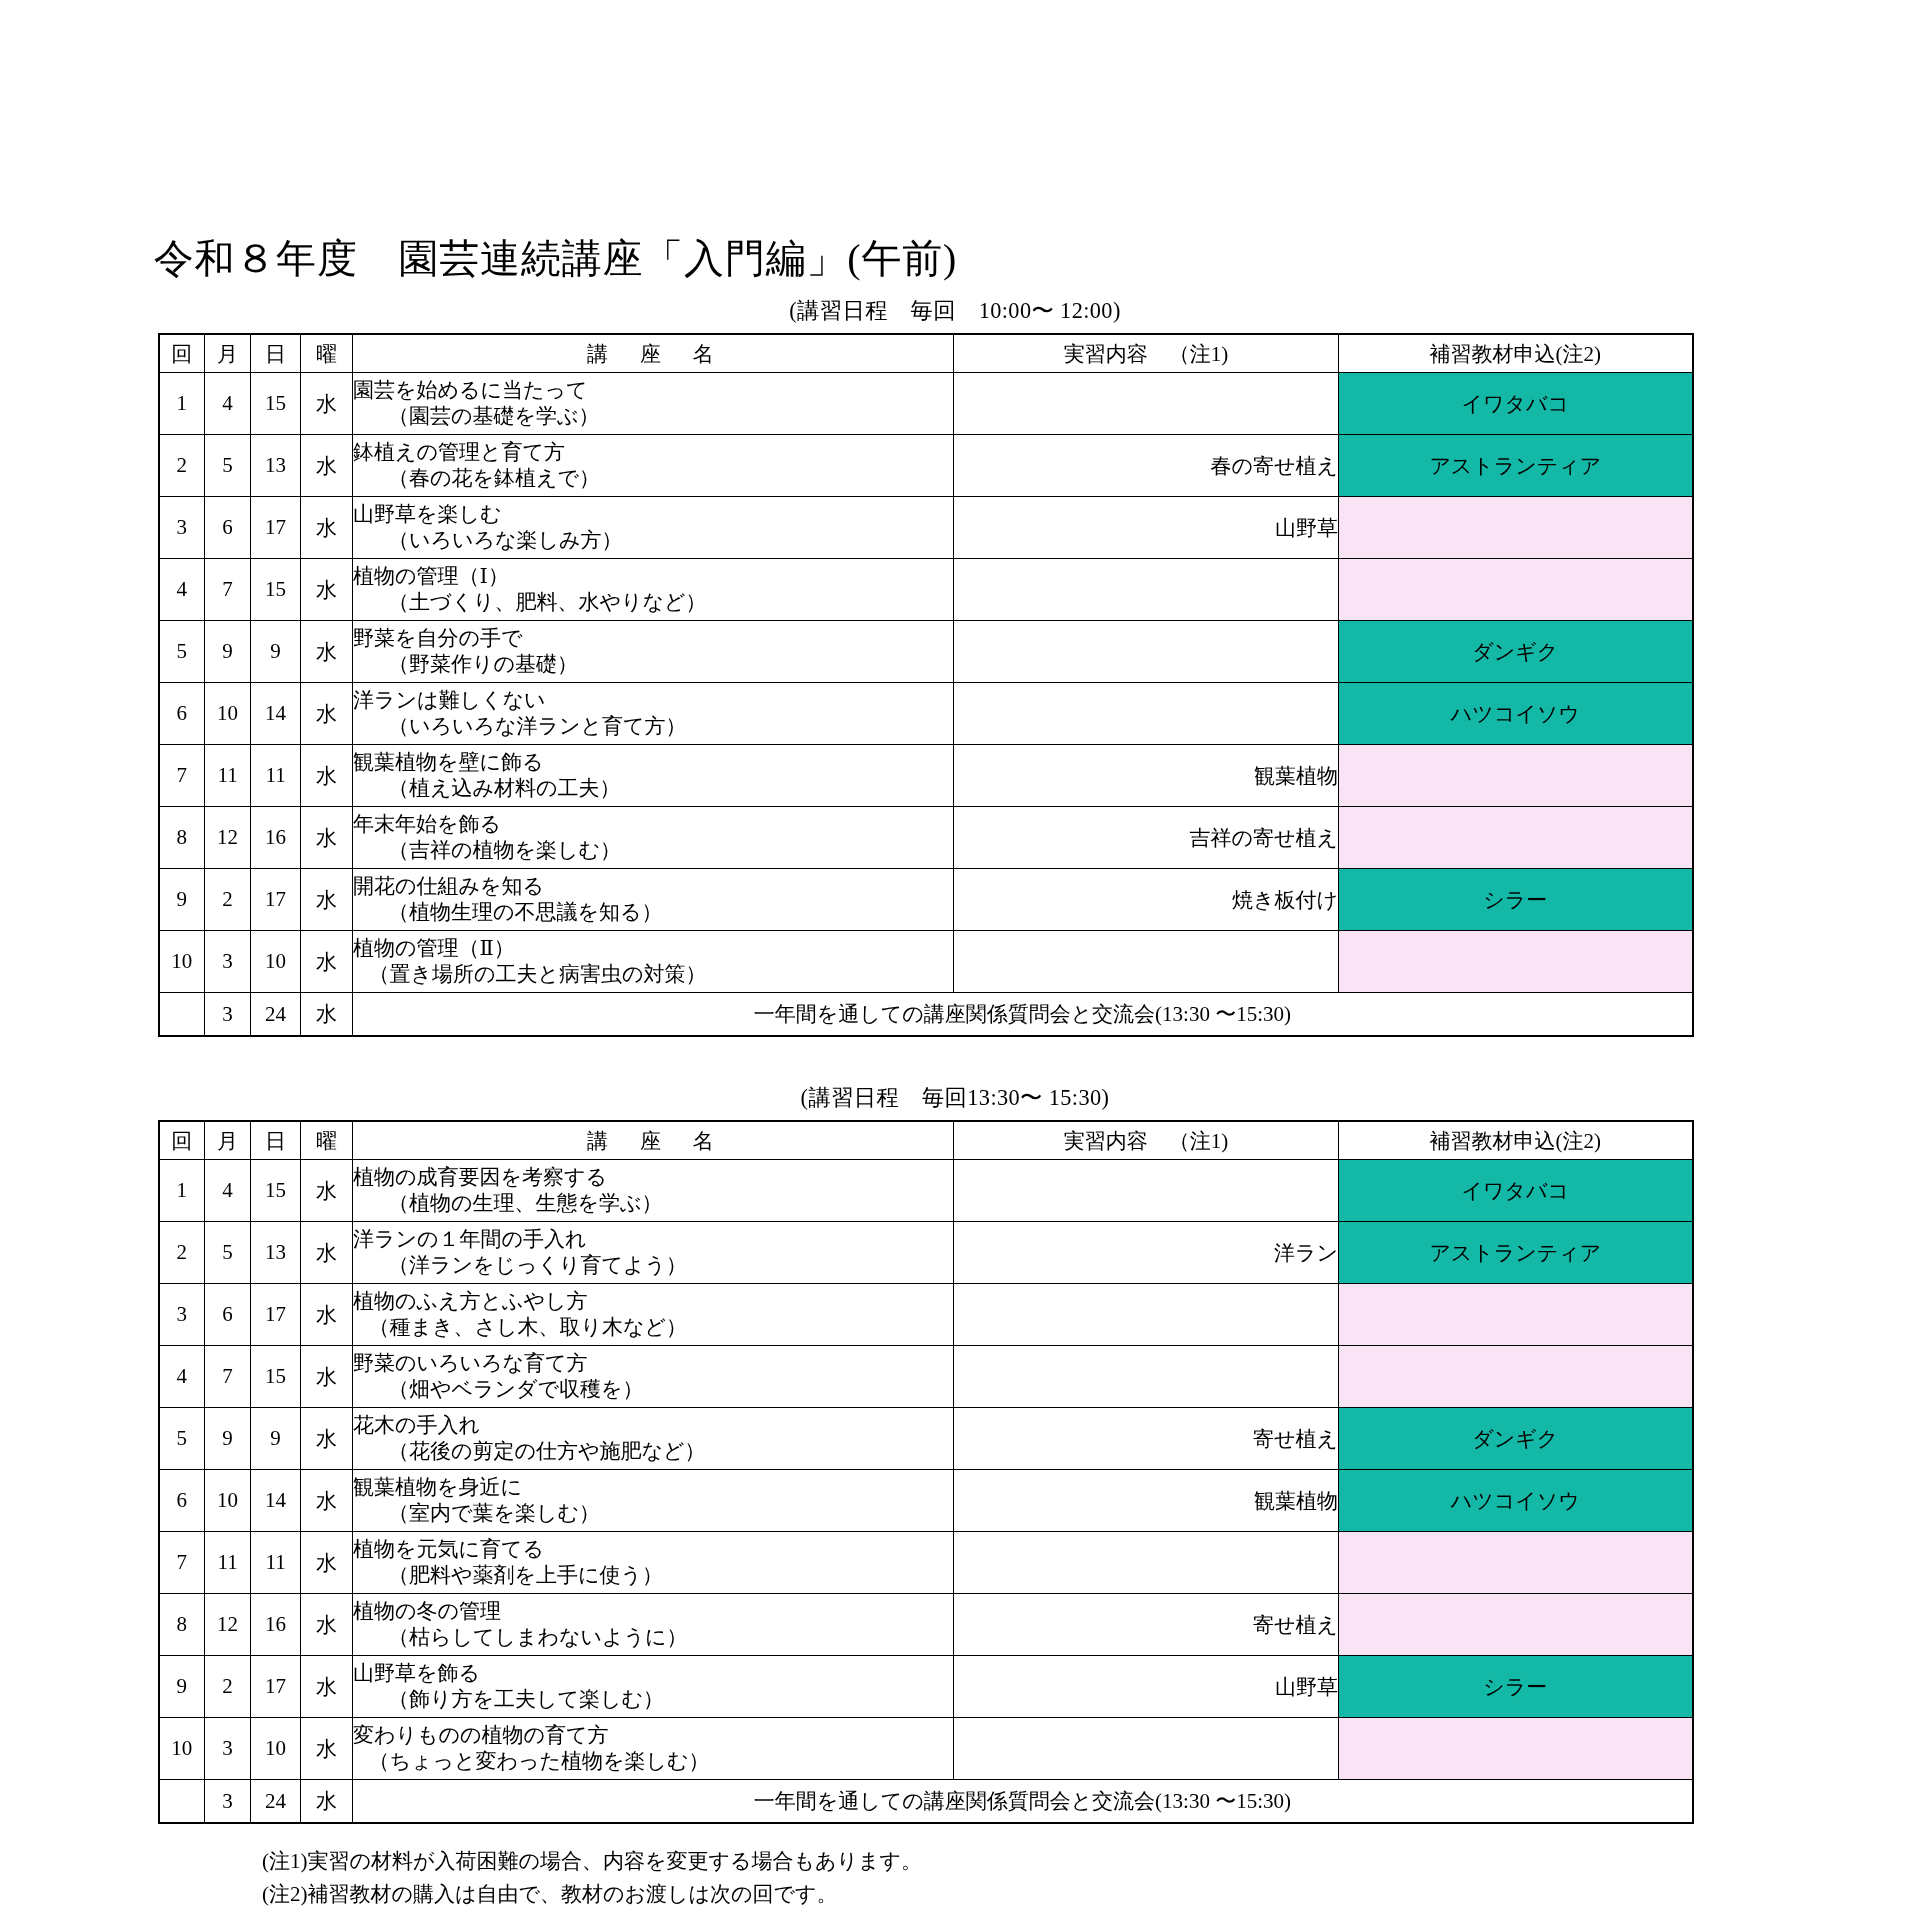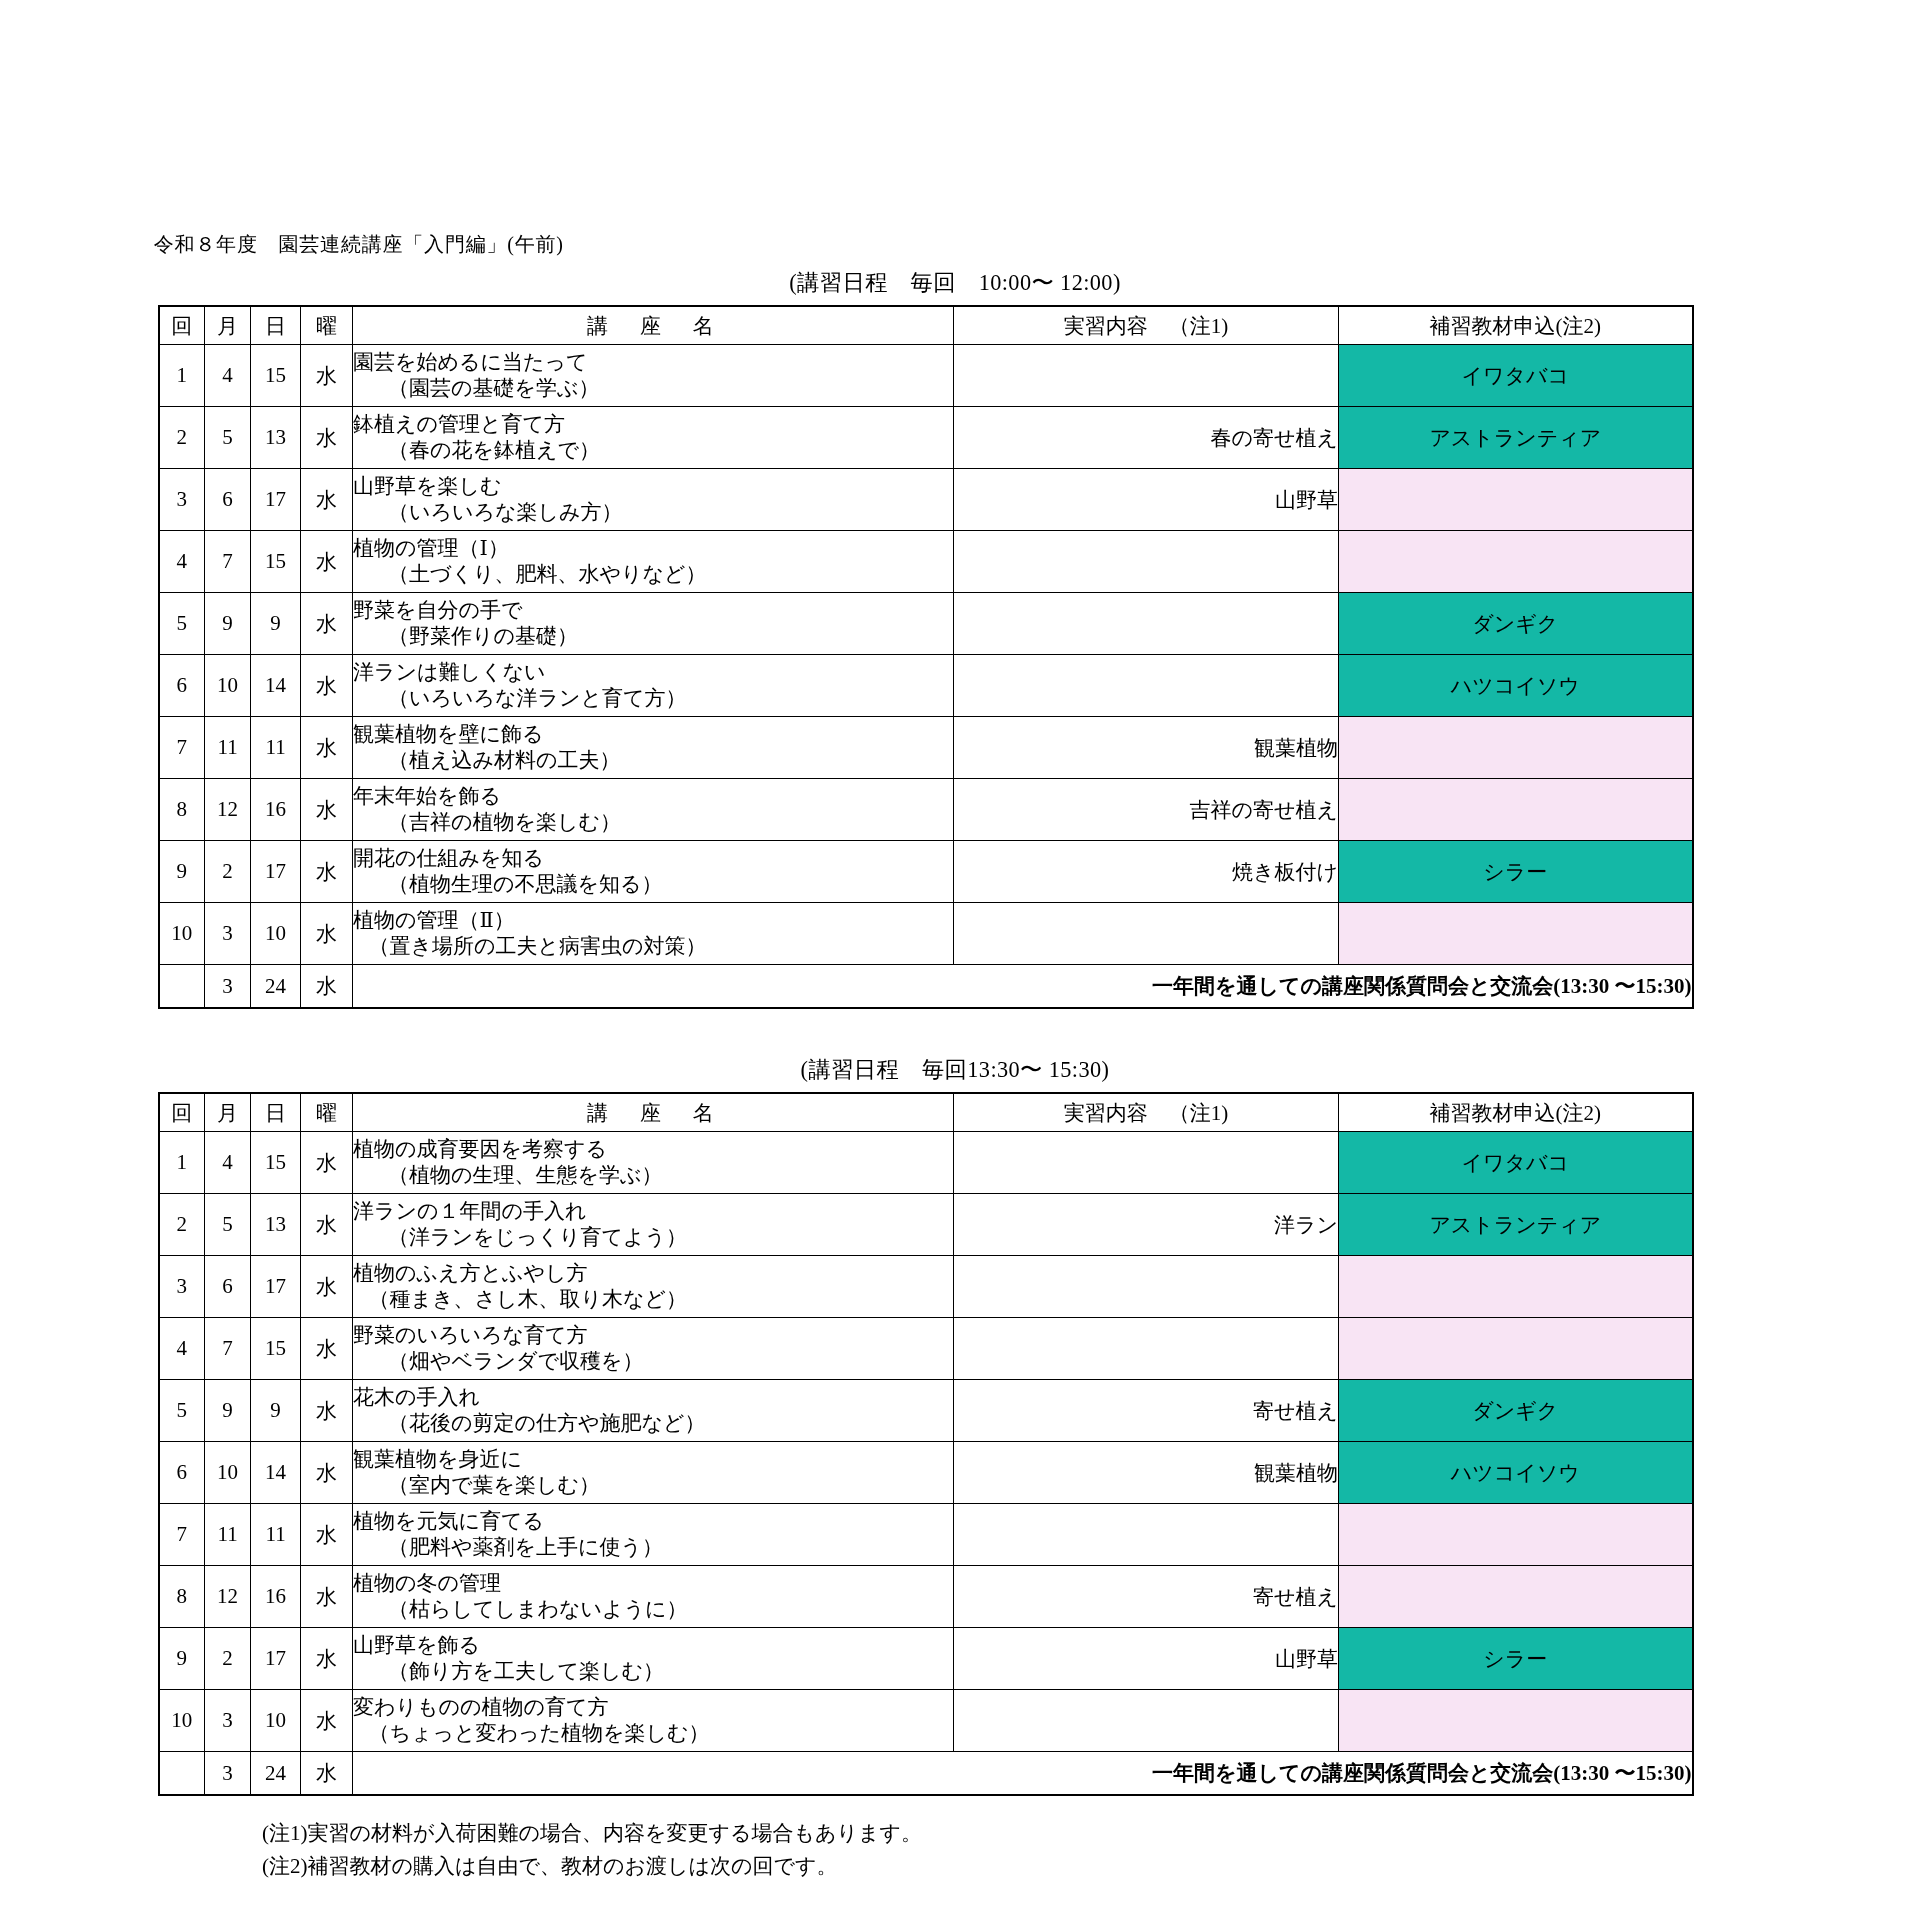--- a/index.html
+++ b/index.html
@@ -24,21 +24,21 @@
     left: 146px;
     top: 231px;
     width: 1618px;
   }
 
   .section {
     margin-bottom: 15.4px;
   }
 
   .section-title {
-    font-size: 20px;
+    font-size: 40px;
     letter-spacing: 0.8px;
     margin-left: 7.7px;
     margin-bottom: 10px;
     white-space: nowrap;
   }
   .section-subtitle {
     font-size: 22.3px;
     text-align: center;
     margin-bottom: 7px;
     letter-spacing: 0.4px;
@@ -110,24 +110,23 @@
     text-align: center;
     white-space: nowrap;
   }
   td.mat.filled {
     background: #14b8a6;
   }
   td.mat.blank {
     background: #f8e4f4;
   }
   td.footer-row {
-    text-align: right;
+    text-align: center;
     height: 42px;
     font-size: 20px;
-    font-weight: bold;
   }
 
   .notes {
     margin-top: 21px;
     margin-left: 116px;
     font-size: 21px;
     line-height: 1.55;
   }
   .notes div {
     white-space: nowrap;

